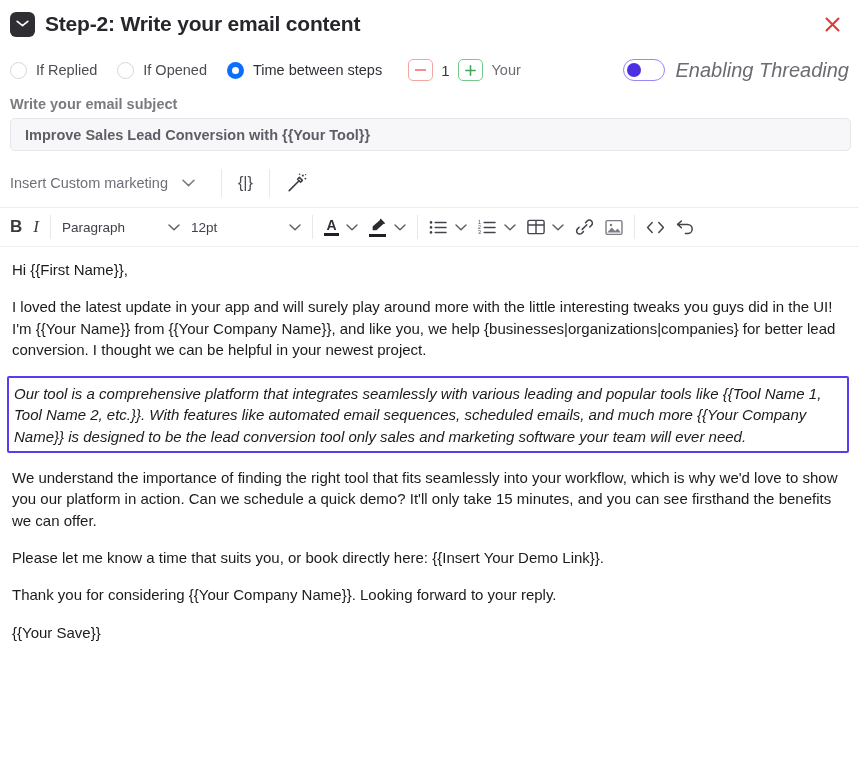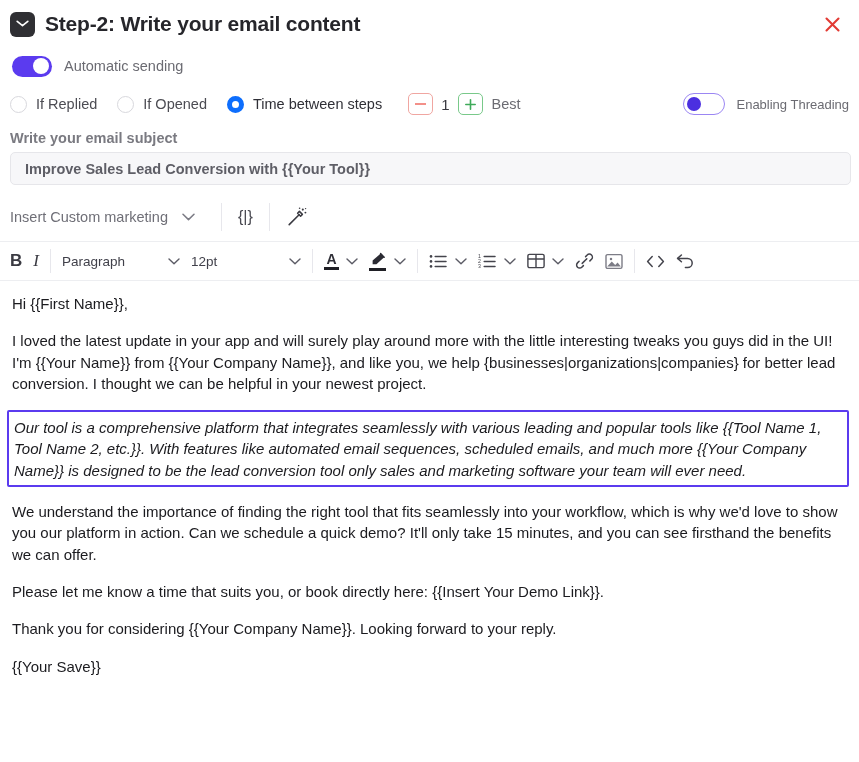--- a/index.html
+++ b/index.html
@@ -74,21 +74,21 @@
 
   .thread-wrap { margin-left: auto; display:flex; align-items:center; padding-right: 2px; }
   .toggle-off {
     width: 42px; height: 22px; border-radius: 12px; background:#fff;
     border: 1.5px solid #9b86f3; position:relative; flex:0 0 auto; cursor:pointer;
   }
   .toggle-off::after {
     content:""; position:absolute; top:3px; left: 3px;
     width: 14px; height: 14px; border-radius:50%; background:#4b2fe0;
   }
-  .thread-label { margin-left: 11px; font-size: 13px; color:#6b6b72; white-space:nowrap; }
+  .thread-label { margin-left: 11px; font-size: 20px; color:#6b6b72; white-space:nowrap;font-style:italic; }
 
   
   .subject-label { padding: 14px 0 0 10px; font-size: 14.5px; color:#7a7a81;font-weight:bold; }
   .subject-input {
     margin: 6px 8px 0 10px; height: 33px;
     background:#f7f7f9; border:1px solid #e6e6ea; border-radius:5px;
     display:flex; align-items:center; padding: 0 14px;
     font-size: 14.5px; color:#5e5e66; cursor:text;font-weight:bold;
   }
 
@@ -159,24 +159,20 @@
       </svg>
     </div>
     <div class="title">Step-2: Write your email content</div>
     <div class="close-btn">
       <svg width="17" height="17" viewBox="0 0 17 17">
         <path d="M2.5 2.5 L14.5 14.5 M14.5 2.5 L2.5 14.5" stroke="#e23b34" stroke-width="2.1" stroke-linecap="round"></path>
       </svg>
     </div>
   </div>
 
-  <div class="auto-row">
-    <div class="toggle-on"></div>
-    <div class="auto-label">Automatic sending</div>
-  </div>
 
   <div class="radio-row">
 
     <div class="radio-item">
       <span class="radio"></span>
       <span class="radio-label">If Replied</span>
     </div>
 
     <div class="radio-item">
       <span class="radio"></span>
@@ -193,21 +189,21 @@
         <svg width="11" height="2" viewBox="0 0 11 2">
             <path d="M0.5 1 H10.5" stroke="#ef6b62" stroke-width="1.6" stroke-linecap="round"></path>
           </svg>
       </div>
       <div class="step-val">1</div>
       <div class="step-btn step-plus">
         <svg width="11" height="11" viewBox="0 0 11 11">
             <path d="M5.5 0.8 V10.2 M0.8 5.5 H10.2" stroke="#3faa5a" stroke-width="1.6" stroke-linecap="round"></path>
           </svg>
       </div>
-      <div class="step-unit">Best</div>
+      <div class="step-unit">Your</div>
     </div>
 
     <div class="thread-wrap">
       <div class="toggle-off"></div>
       <div class="thread-label">Enabling Threading</div>
     </div>
   </div>
 
   <div class="subject-label">Write your email subject</div>
   <div class="subject-input" placeholder="Write your email subject">Improve Sales Lead Conversion with {{Your Tool}}</div>

